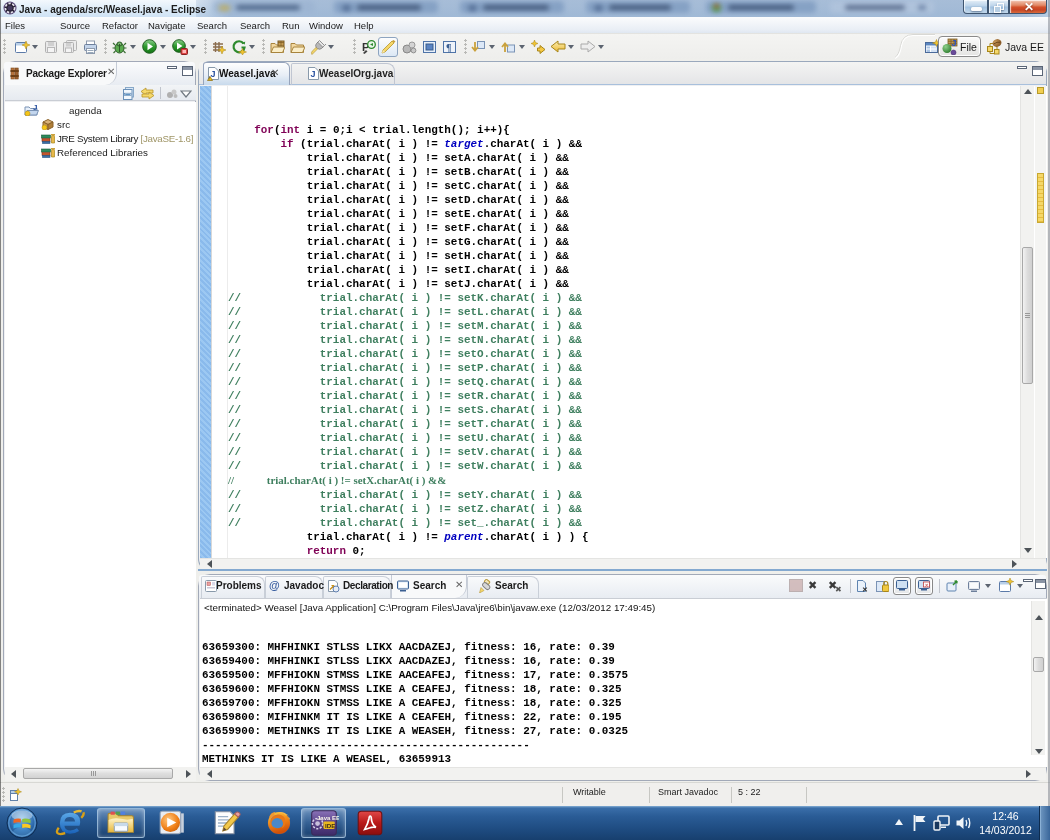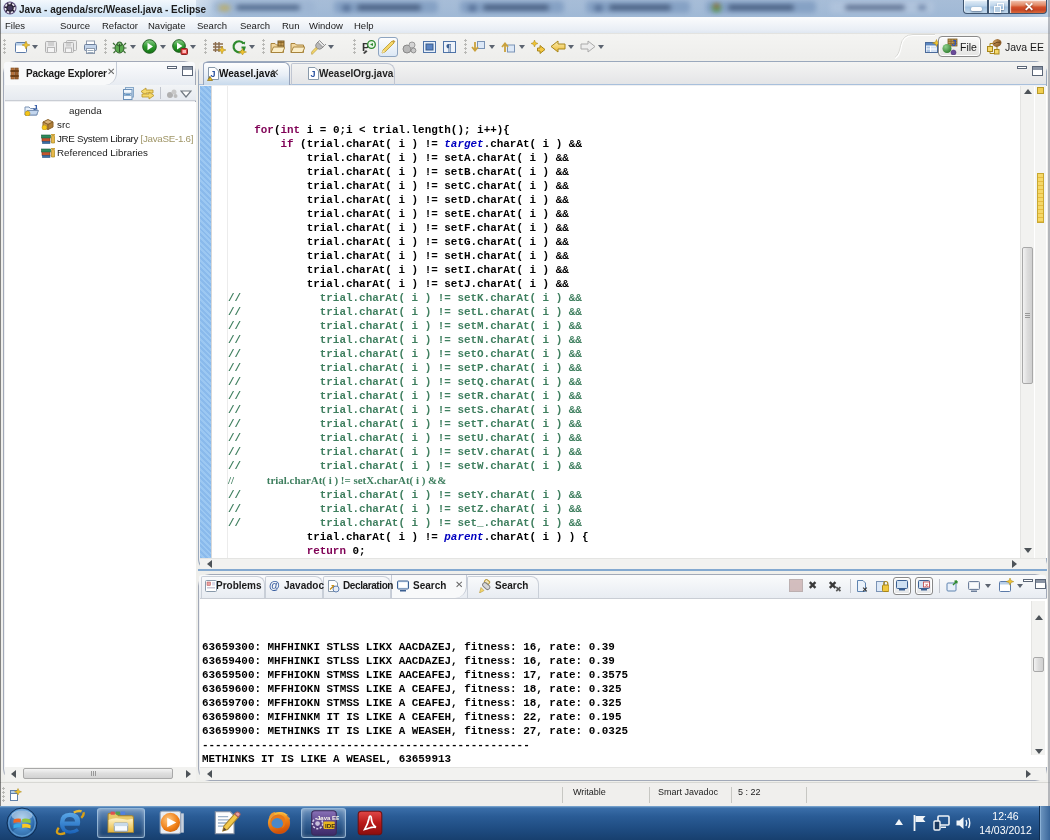--- a/index.html
+++ b/index.html
@@ -524,20 +524,21 @@
   </svg>
   <div class="dd" style="left:818px;top:9px;"></div>
   <div class="abs" style="left:824px;top:4px;width:11px;height:9px;">
       <div class="abs" style="left:0;top:0;width:10px;height:3px;background:#fff;border:1px solid #5a6576;"></div>
     </div>
   <div class="abs" style="left:836px;top:4px;width:11px;height:10px;border:1px solid #5a6576;background:#fff;">
       <div class="abs" style="left:0;top:0;width:9px;height:3px;background:#8a94a4;"></div>
     </div>
 
   <div class="abs" style="left:1px;top:23px;width:847px;height:16px;background:#fff;border-top:1px solid #c9cdd4;"></div>
+  <span class="abs" style="left:5px;top:27px;font-size:9.8px;color:#111;">&lt;terminated&gt; Weasel [Java Application] C:\Program Files\Java\jre6\bin\javaw.exe (12/03/2012 17:49:45)</span>
 
   <div class="abs" style="left:1px;top:39px;width:847px;height:153px;background:#fff;"></div>
   <pre class="abs mono" id="context" style="left:3px;top:38px;font-size:10.93px;line-height:14px;font-weight:bold;color:#000;">63659300: MHFHINKI STLSS LIKX AACDAZEJ, fitness: 16, rate: 0.39
 63659400: MHFHINKI STLSS LIKX AACDAZEJ, fitness: 16, rate: 0.39
 63659500: MFFHIOKN STMSS LIKE AACEAFEJ, fitness: 17, rate: 0.3575
 63659600: MFFHIOKN STMSS LIKE A CEAFEJ, fitness: 18, rate: 0.325
 63659700: MFFHIOKN STMSS LIKE A CEAFEJ, fitness: 18, rate: 0.325
 63659800: MIFHINKM IT IS LIKE A CEAFEH, fitness: 22, rate: 0.195
 63659900: METHINKS IT IS LIKE A WEASEH, fitness: 27, rate: 0.0325
 --------------------------------------------------

